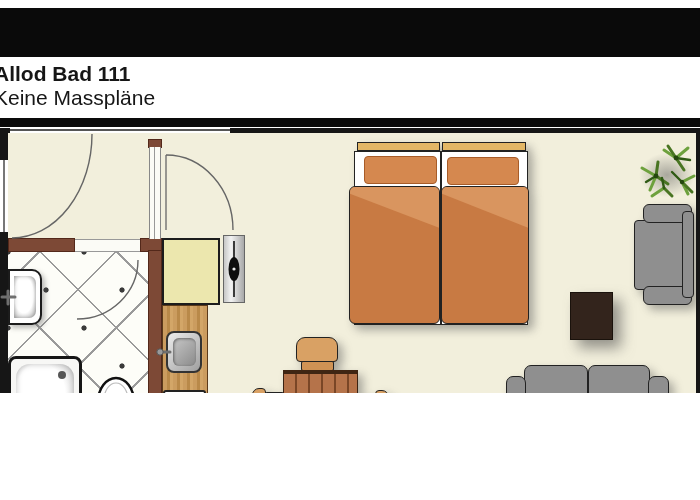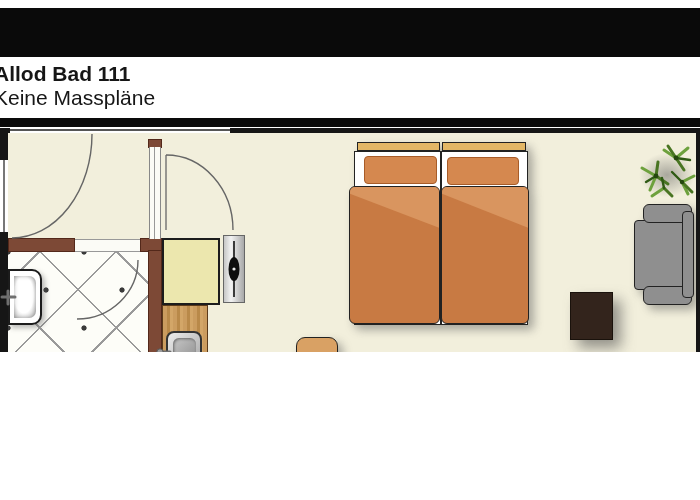--- a/index.html
+++ b/index.html
@@ -1,16 +1,16 @@
 <!DOCTYPE html>
 <html style="--bar-black: #0a0a0a; --floor: #f2efdc; --wall-black: #161616; --wall-brown: #7d4936; --cabinet: #ece7ae; --headboard: #e3b766; --pillow: #d5884f; --bed-orange: #c87a43; --bed-fold: #d9955f; --chair: #d9a164; --sofa-gray: #8f8f8f; --coffee-table: #33241c; --plant-green-1: #6da13d; --plant-green-2: #497522; --plant-green-3: #2f5a14;"><head>
 <meta charset="utf-8">
 <style>
   html,body{margin:0;padding:0;background:#fff;}
-  #stage{position:relative;width:700px;height:352px;background:#fff;overflow:hidden;
+  #stage{position:relative;width:700px;height:393px;background:#fff;overflow:hidden;
          font-family:"Liberation Sans","DejaVu Sans",sans-serif;}
   .abs{position:absolute;}
   .bar{background:var(--bar-black,#0a0a0a);}
   
   #title-block{left:-6px;top:62px;color:#161616;}
   #page-title{font-size:21px;font-weight:bold;line-height:24px;letter-spacing:0;}
   #page-subtitle{font-size:21px;font-weight:normal;line-height:24px;}
   
   .floor{background:var(--floor,#f2efdc);}
   .wall-k{background:var(--wall-black,#161616);}

